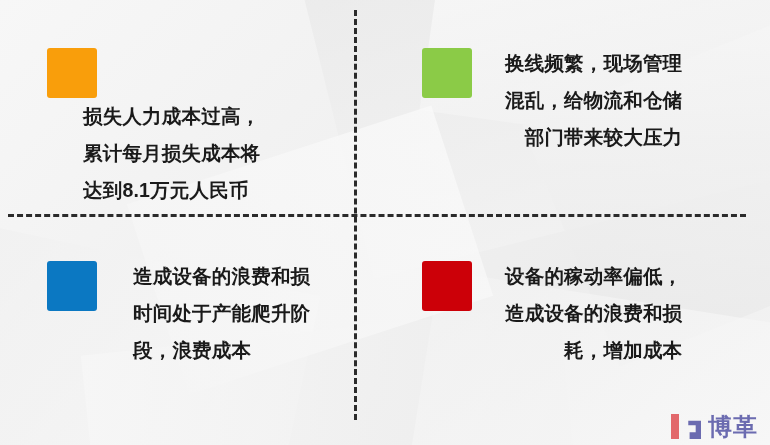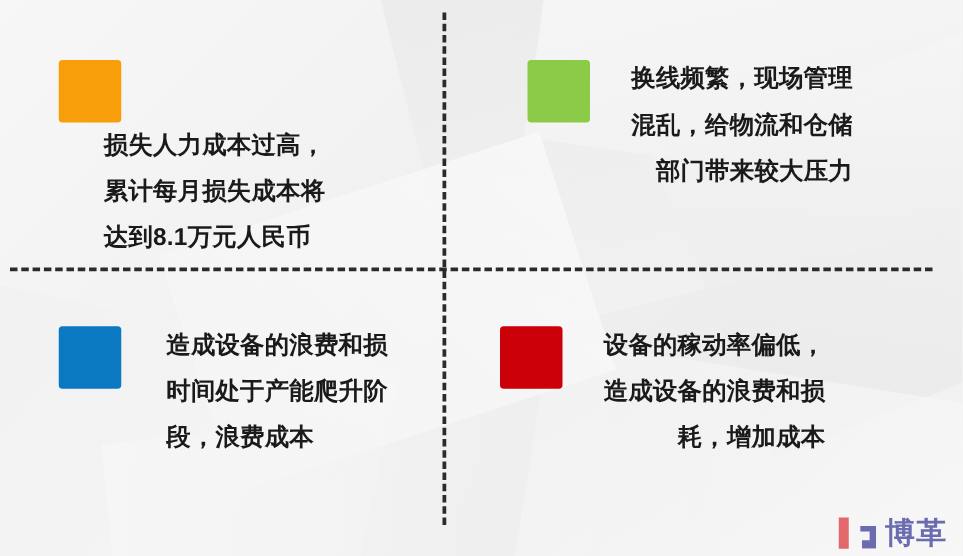--- a/index.html
+++ b/index.html
@@ -95,21 +95,21 @@
 
   
   .cell {
     position: absolute;
     display: flex;
     align-items: flex-start;
   }
   .cell-tl { left: 47px;  top: 45px;  width: 300px; flex-direction: column; }
   .cell-tr { left: 422px; top: 45px;  width: 305px; }
   .cell-bl { left: 47px;  top: 258px; width: 300px; }
-  .cell-br { left: 400px; top: 258px; width: 305px; }
+  .cell-br { left: 422px; top: 258px; width: 305px; }
 
   .swatch {
     width: 50px;
     height: 50px;
     flex: 0 0 50px;
     border-radius: 3px;
     margin-top: 3px;
   }
   .swatch-orange { background: #f99e0b; }
   .swatch-green  { background: #8bcb47; }

